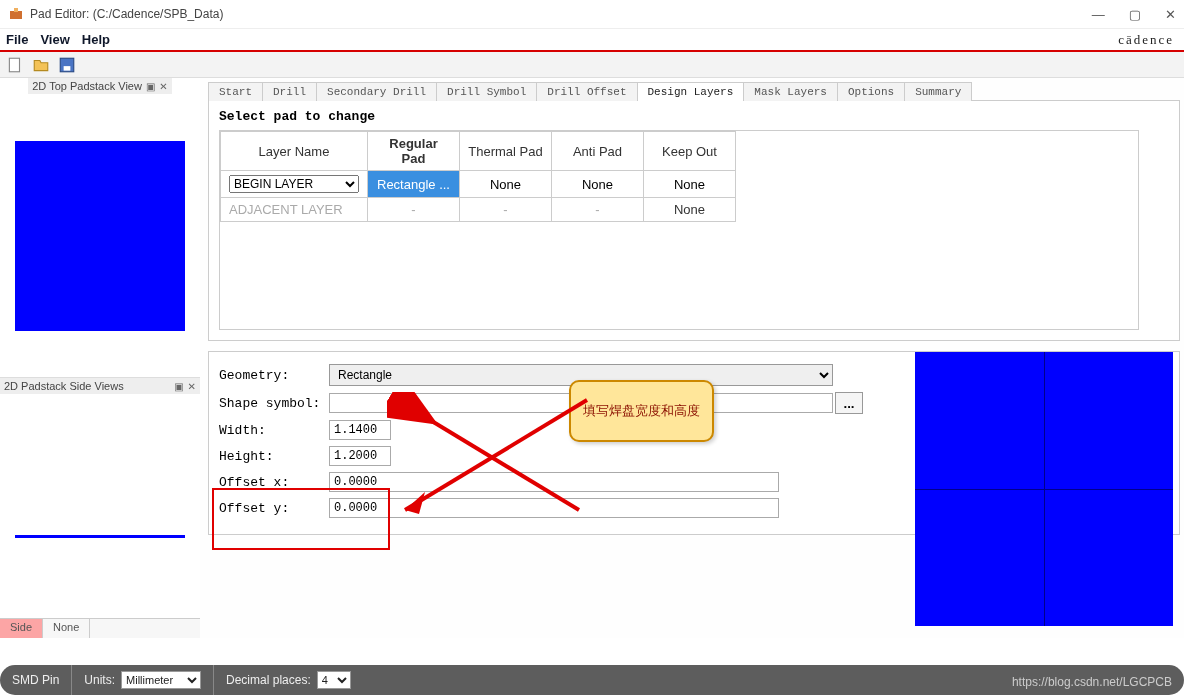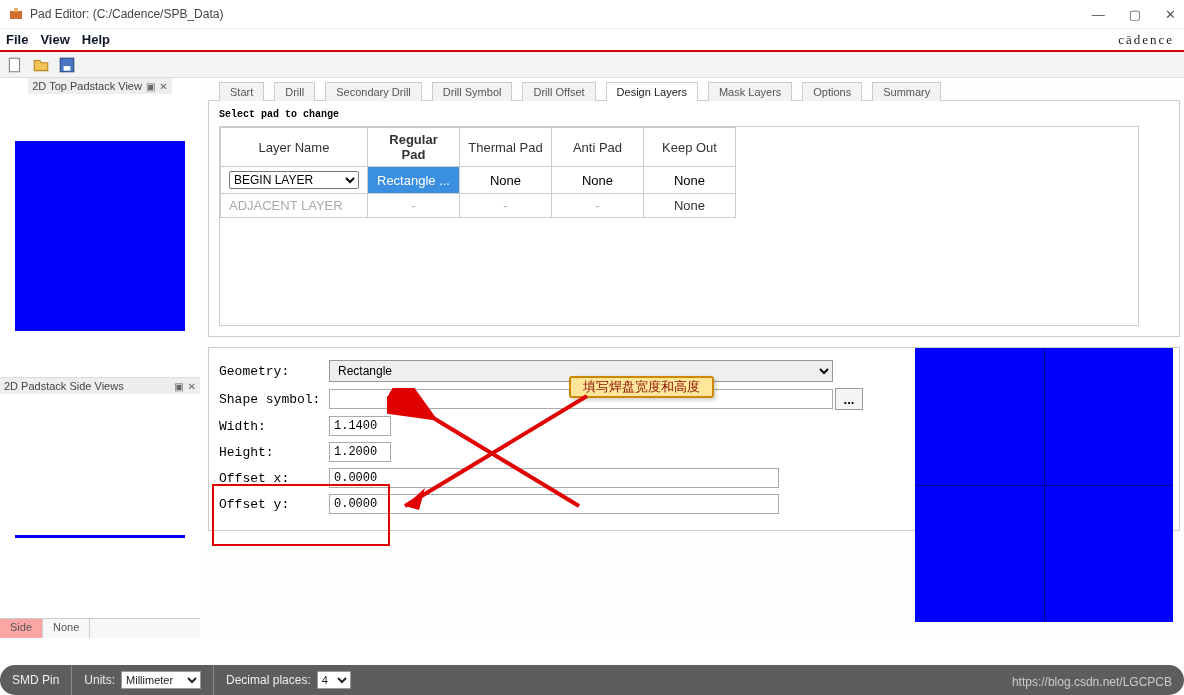--- a/index.html
+++ b/index.html
@@ -31,25 +31,25 @@
 .bluebox { width: 170px; height: 190px; background: #0000ff; }
 .sideview { width: 170px; height: 3px; background: #0000ff; margin-top: 60px; }
 
 .sidetabs { height: 20px; display: flex; border-top: 1px solid #ccc; background: #f7f7f7; font-size: 11px; }
 .sidetabs .st { padding: 2px 10px; border-right: 1px solid #ccc; color: #555; }
 .sidetabs .st.active { background: #fca5a5; }
 
 .main { flex: 1; background: #fefefe; padding: 4px 4px 4px 8px; position: relative; }
 
 .tabs { display: flex; font-size: 11px; }
-.tab { padding: 3px 10px; border: 1px solid #ccc; border-bottom: none; background: #f3f3f3; color: #555; margin-right: -1px; font-family: Liberation Sans, sans-serif; margin-left: 11px; }
+.tab { padding: 3px 10px; border: 1px solid #ccc; border-bottom: none; background: #f3f3f3; color: #555; margin-right: -1px; font-family: Liberation Mono, monospace; }
 .tab.active { background: #fff; position: relative; z-index: 2; color: #222; }
 
 .group { border: 1px solid #ccc; margin-top: -1px; background: #fff; padding: 6px 10px 10px 10px; }
-.group-title { font-family: "Courier New", monospace; font-weight: bold; font-size: 10px; margin: 2px 0 6px 0; }
+.group-title { font-family: "Courier New", monospace; font-weight: bold; font-size: 13px; margin: 2px 0 6px 0; }
 
 .pad-table { border: 1px solid #ccc; width: 920px; height: 200px; }
 .pad-table table { border-collapse: collapse; }
 .pad-table th, .pad-table td { border: 1px solid #ccc; padding: 4px 8px; font-size: 13px; text-align: center; height: 24px; }
 .pad-table th { font-weight: normal; color: #333; }
 .pad-table th.layerh { width: 140px; }
 .pad-table th.colh { width: 92px; }
 .pad-table th.bold { font-weight: bold; }
 .layer-sel { width: 130px; font-size: 12px; }
 .rect-cell { background: #3a8fe0; color: #fff; text-align: left; padding-left: 6px; }
@@ -59,21 +59,21 @@
 .formrow { display: flex; align-items: center; margin: 6px 0; }
 .formrow label { width: 110px; font-family: "Courier New", monospace; font-size: 13px; }
 .formrow .field { border: 1px solid #aaa; background: #fff; height: 20px; padding: 0 4px; font-family: "Courier New", monospace; font-size: 12px; }
 .geometry-sel { width: 504px; background: #efefef; border: 1px solid #999; height: 22px; font-size: 12px; padding: 0 4px; }
 .shape-field { width: 504px; }
 .dots-btn { width: 28px; height: 22px; border: 1px solid #999; background: #f5f5f5; margin-left: 2px; font-weight: bold; }
 .num-field { width: 62px; }
 .long-field { width: 450px; }
 
 .redbox { position: absolute; border: 2px solid #e00000; pointer-events: none; }
-.callout { position: absolute; background: #ffe69a; border: 2px solid #cc8800; border-radius: 3px; padding: 0 12px; font-size: 13px; font-family: "Microsoft YaHei", sans-serif; color: #8b1000; box-shadow: 2px 2px 4px rgba(0,0,0,.2); }
+.callout { position: absolute; background: #ffe69a; border: 2px solid #cc8800; border-radius: 10px; padding: 20px 12px; font-size: 13px; font-family: "Microsoft YaHei", sans-serif; color: #8b1000; box-shadow: 2px 2px 4px rgba(0,0,0,.2); }
 .arrow { position: absolute; pointer-events: none; }
 
 .preview { position: absolute; right: 6px; top: 0; width: 258px; height: 274px; background: #0000ff; }
 .preview::before { content: ""; position: absolute; left: 0; right: 0; top: 50%; height: 1px; background: #00008b; }
 .preview::after { content: ""; position: absolute; top: 0; bottom: 0; left: 50%; width: 1px; background: #00008b; }
 
 .statusbar { position: absolute; left: 0; right: 0; bottom: 0; height: 30px; background: #5d5d5d; color: #eee; display: flex; align-items: center; font-size: 12px; border-radius: 15px; }
 .stat-seg { padding: 0 12px; display: flex; align-items: center; gap: 6px; height: 100%; }
 .stat-seg.border { border-left: 1px solid #888; border-right: 1px solid #888; }
 .stat-sel { background: #fff; color: #222; border: 1px solid #999; height: 18px; font-size: 11px; }

